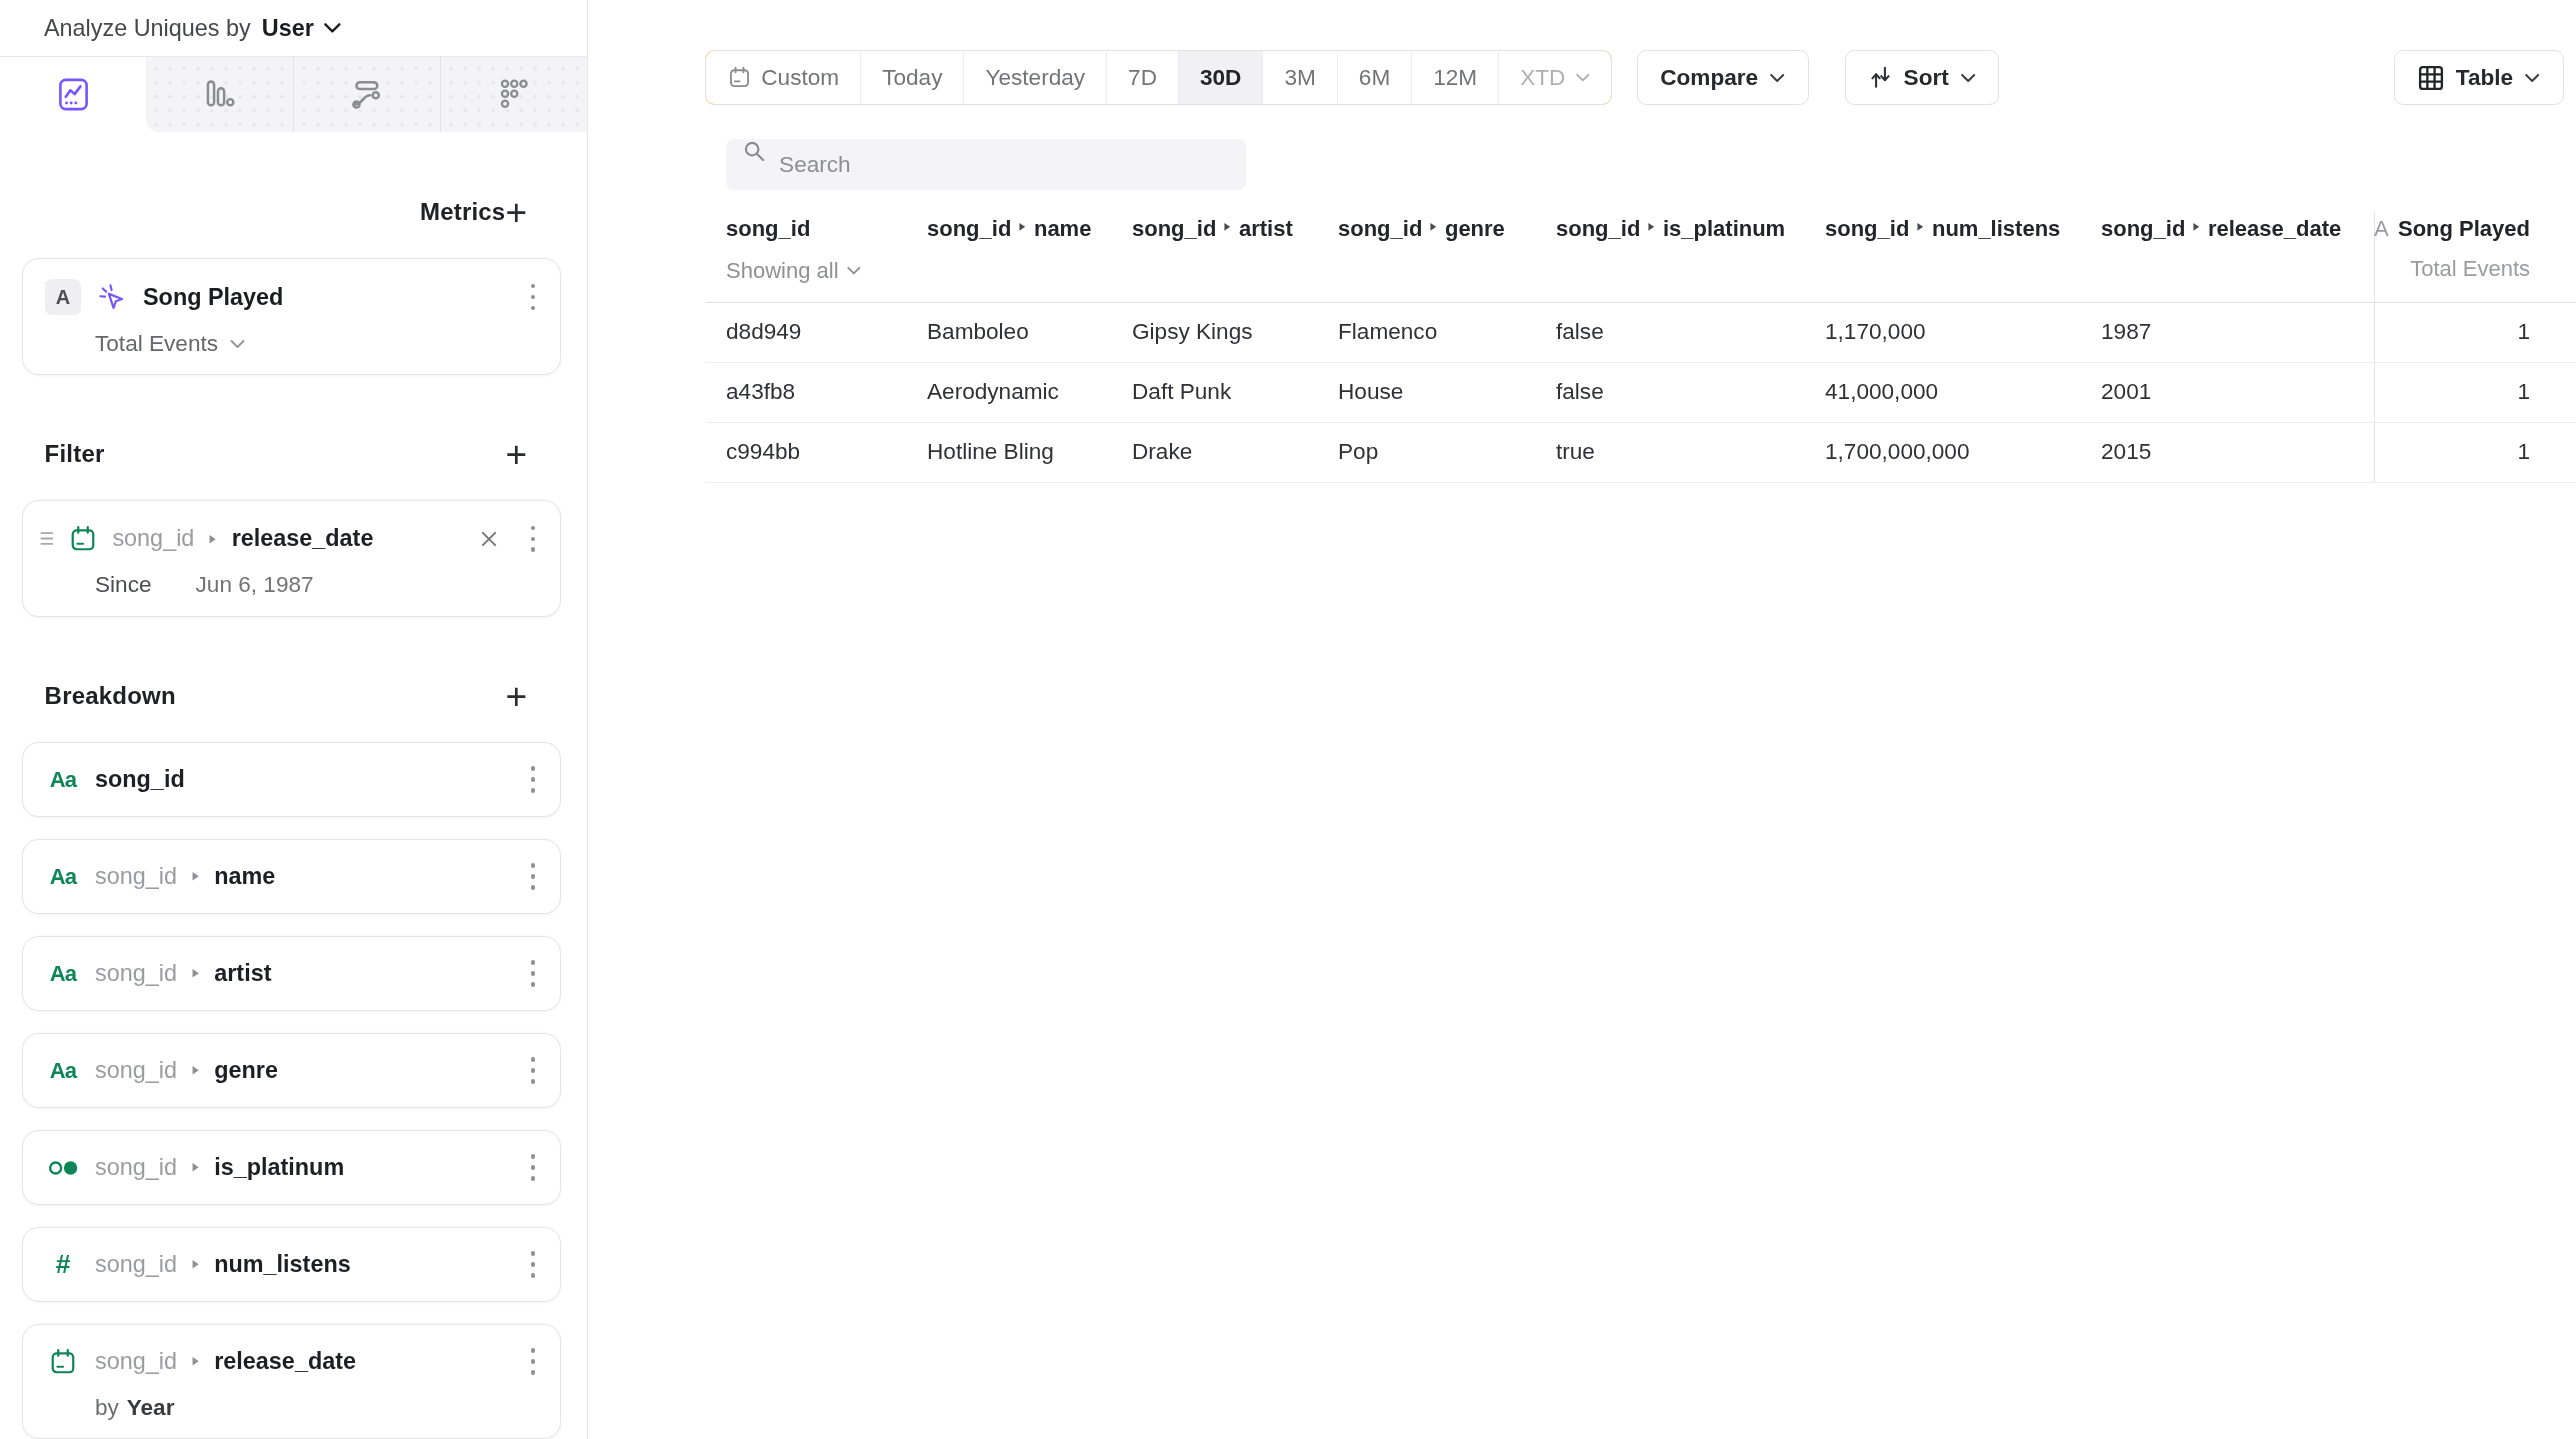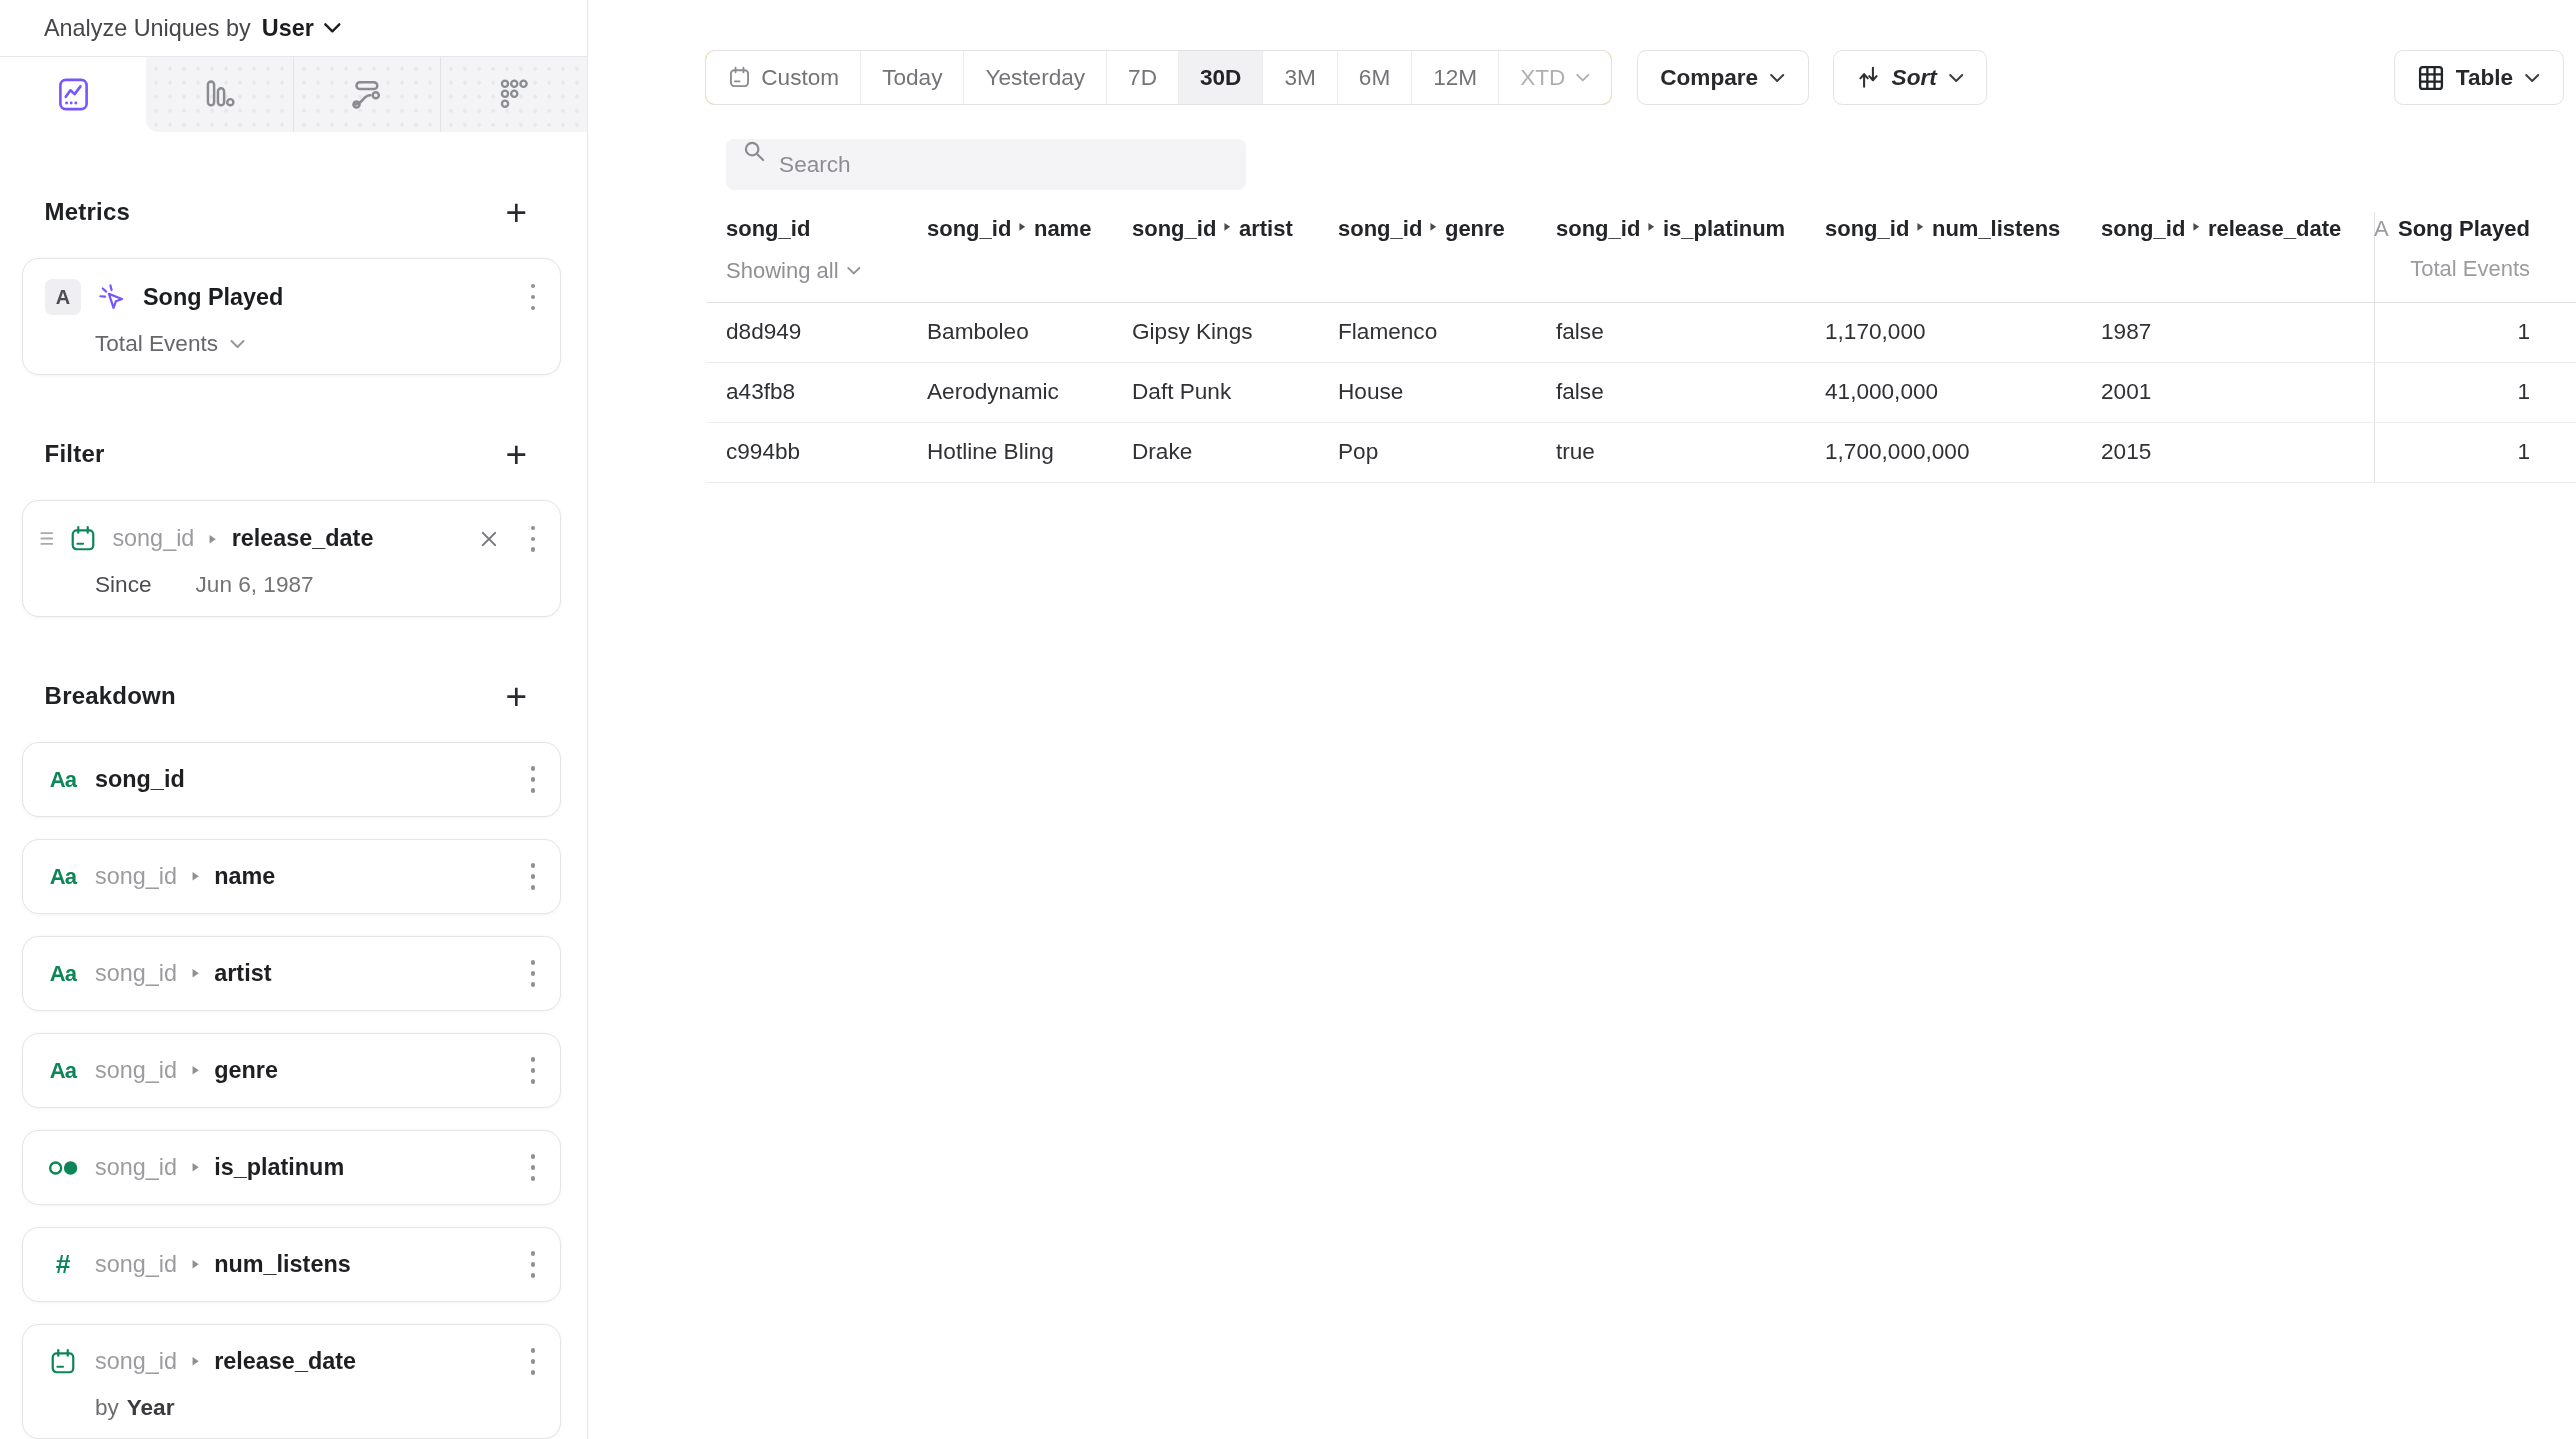--- a/index.html
+++ b/index.html
@@ -30,21 +30,21 @@
   .sb-tab{flex:1;display:flex;align-items:center;justify-content:center;cursor:pointer;background:#fff;}
   .sb-tab.inactive{background-color:#f4f4f6;
     background-image:radial-gradient(circle,rgba(0,0,0,.05) 1.6px,transparent 1.9px);
     background-size:14px 14px;background-position:3.1px 4.7px;}
   .sb-tab.inactive.mid{border-left:0.8px solid #e3e3e5;border-right:0.8px solid #e3e3e5;}
   .sb-tab.r1{border-bottom-left-radius:12.5px;}
   .sb-content{padding:0 26px 0 22px;flex:1;}
   .sec-head{display:flex;align-items:center;justify-content:space-between;
     padding-left:22.6px;padding-right:34px;height:48px;}
   .sec-head h3{font-size:24px;font-weight:700;color:#202124;letter-spacing:0.2px;}
-  .mt-metrics{margin-top:56px;}
+  .mt-metrics{margin-top:56px;justify-content:flex-end;}
   .mt-sec{margin-top:55px;}
   .plus-btn{background:none;border:none;cursor:pointer;font-family:inherit;
     font-size:37px;font-weight:300;color:#2a2b2e;line-height:1;padding:0;}
   .card{border:0.8px solid var(--card-border);border-radius:17px;background:#fff;
     box-shadow:0 0.8px 3.1px rgba(20,20,40,.05);margin-top:22px;}
   .card-row1{display:flex;align-items:center;gap:14px;padding:0 20px 0 22px;}
   .metric-card,.filter-card{height:117px;padding-top:20px;}
   .card-row2{margin:15.6px 0 0 72px;display:flex;align-items:center;gap:11px;
     font-size:22.6px;color:#66676b;}
   .badge{width:36px;height:36px;border-radius:7px;background:#efeff1;color:#4d4e52;
@@ -83,21 +83,21 @@
   .seg-item{display:flex;align-items:center;gap:9.3px;padding:0 21px;font-size:22.6px;color:#737478;
     cursor:pointer;border-left:0.8px solid #ececee;white-space:nowrap;background:#fff;}
   .seg-item:first-child{border-left:none;}
   .seg-item.active{background:#f1f1f3;color:#232428;font-weight:700;}
   .seg-item.dim{color:#aeafb3;}
   .seg-item.dim .chev{width:15.6px;height:9.3px;color:#aeafb3;}
   .btn{height:55px;display:flex;align-items:center;gap:11px;padding:0 22px;background:#fff;
     border:0.8px solid #e2e2e4;border-radius:9.3px;cursor:pointer;font-family:inherit;
     font-size:22.6px;font-weight:700;color:#28292c;white-space:nowrap;}
   .btn .chev{width:16.4px;height:10px;color:#3c3d41;}
-  .ml32{margin-left:25px;} .ml26{margin-left:24px;font-style:italic;}
+  .ml32{margin-left:25px;} .ml26{margin-left:36px;}
   .searchbar{margin:34px 0 0 138px;width:520px;height:51px;border-radius:7.8px;background:#f4f4f6;
     display:flex;align-items:flex-start;gap:12.5px;padding-left:15.6px;}
   .searchbar input{flex:1;background:transparent;border:none;outline:none;font-family:inherit;
     font-size:22.6px;color:#35363a;height:100%;}
   .searchbar input::placeholder{color:#8d8e92;}
 
   
   .table{margin:12.5px 0 0 118px;--cols:221px 205px 206px 218px 269px 276px 273px 204px;}
   .trow{display:grid;grid-template-columns:var(--cols);}
   .thead{height:100px;border-bottom:0.8px solid #e1e1e3;align-items:stretch;padding-top:9.3px;}

